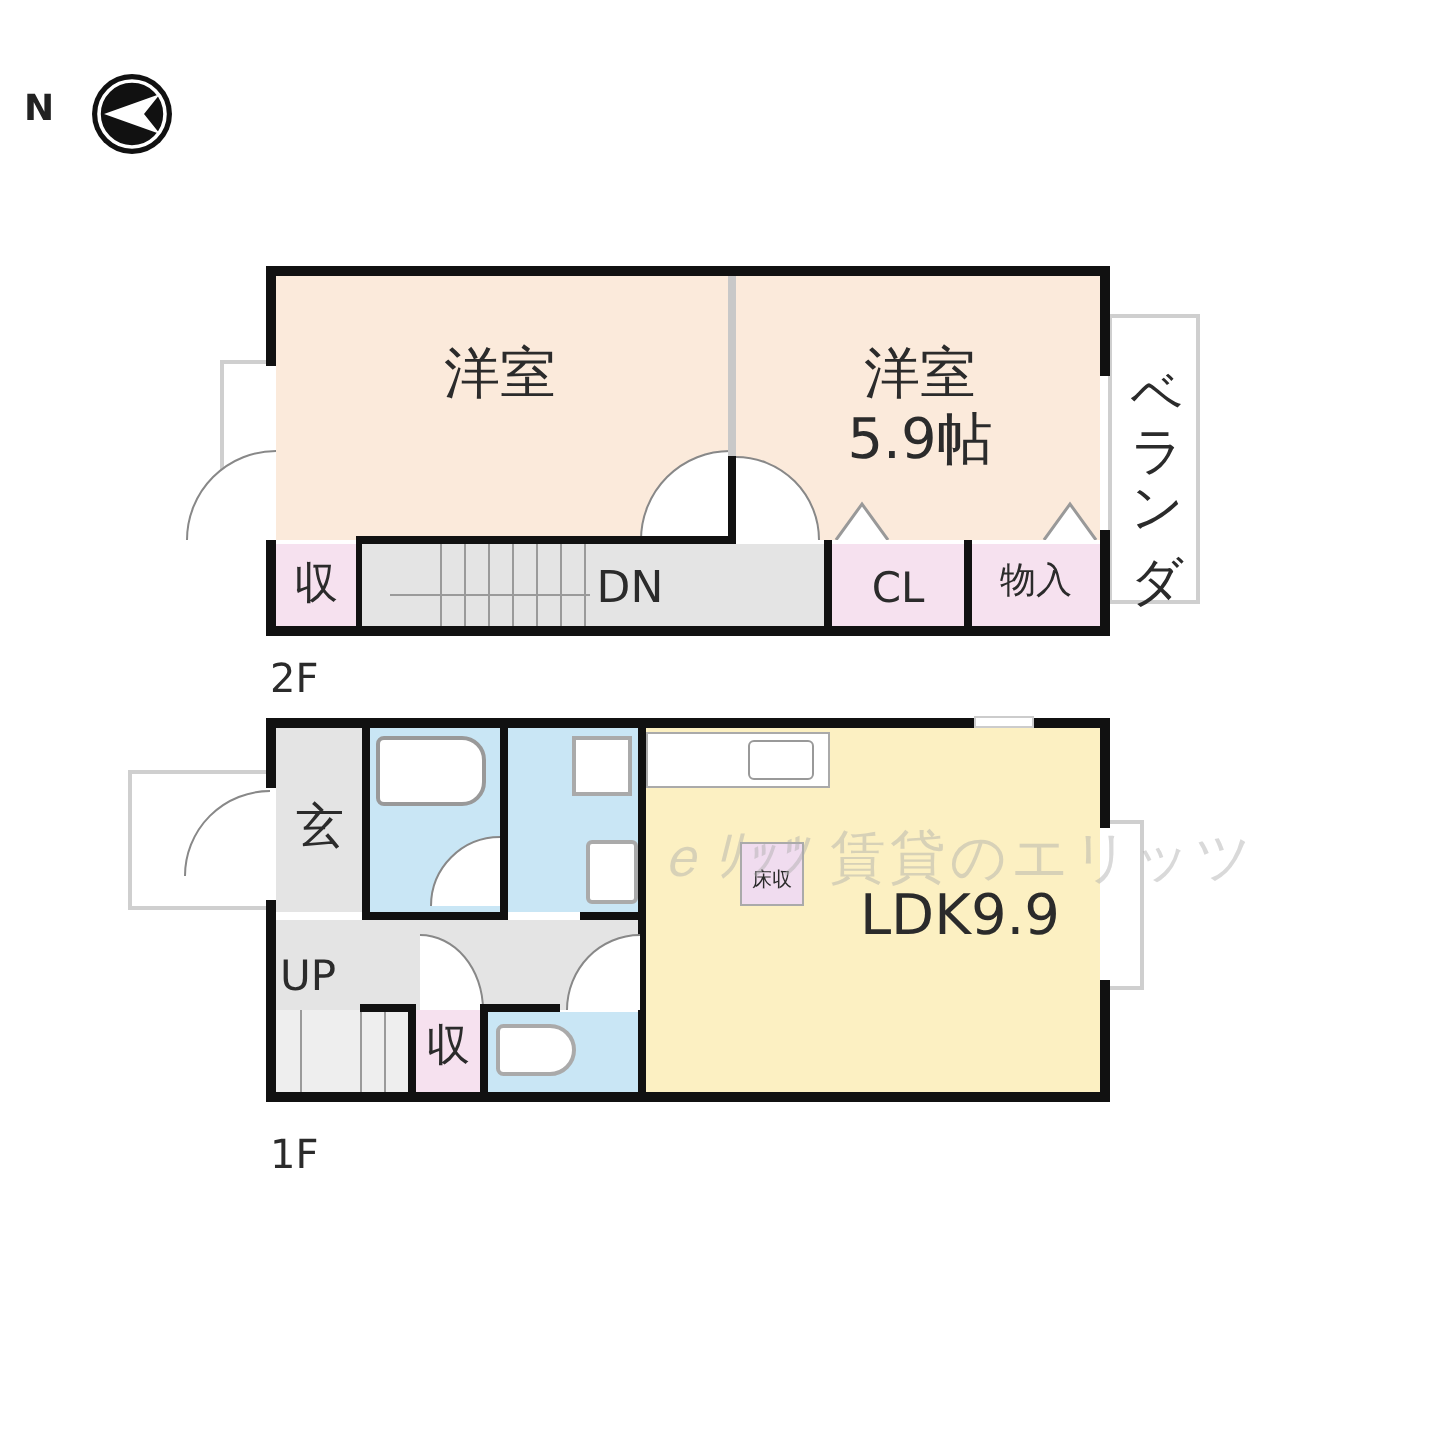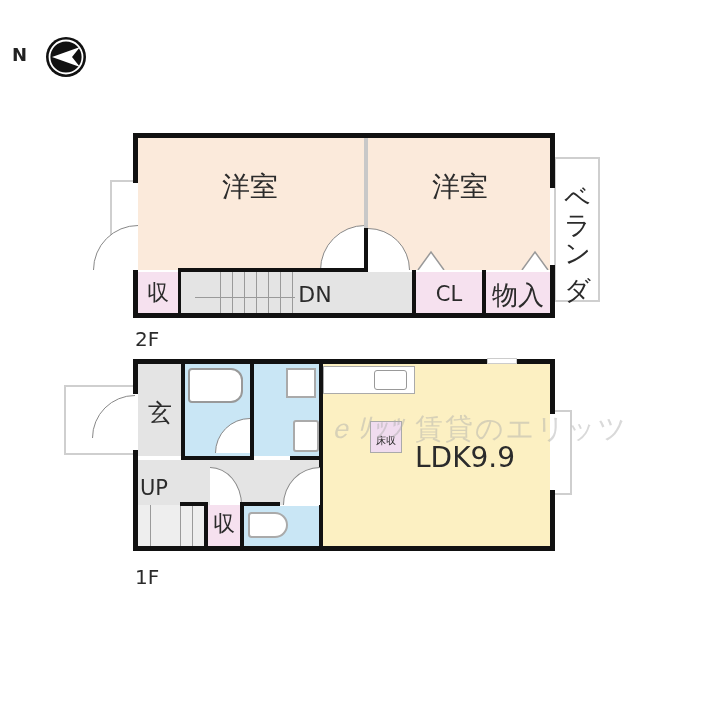--- a/index.html
+++ b/index.html
@@ -49,20 +49,21 @@
   <div class="abs room-peach" style="left:138px;top:138px;width:227px;height:132px;"></div>
   <div class="lbl" style="left:200px;top:172px;width:100px;font-size:28px;">洋室</div>
   <div class="door-arc" style="left:138px;top:225px;width:90px;height:90px;border-radius:50%;clip-path:inset(0 50% 50% 0);left:93px;"></div>
   <div class="door-arc" style="left:320px;top:225px;width:90px;height:90px;border-radius:50%;clip-path:inset(0 50% 50% 0);"></div>
 
   <div class="abs" style="left:364px;top:138px;width:4px;height:90px;background:#c8c8c8;"></div>
   <div class="abs wall" style="left:364px;top:228px;width:4px;height:45px;"></div>
 
   <div class="abs room-peach" style="left:368px;top:138px;width:182px;height:132px;"></div>
   <div class="lbl" style="left:410px;top:172px;width:100px;font-size:28px;">洋室</div>
+  <div class="lbl" style="left:400px;top:205px;width:120px;font-size:28px;">5.9帖</div>
   <div class="door-arc" style="left:368px;top:228px;width:84px;height:84px;border-radius:50%;clip-path:inset(0 0 50% 50%);left:326px;"></div>
   <svg class="abs" style="left:416px;top:248px;" width="30" height="22">
       <polyline points="2,22 15,4 28,22" fill="#fff" stroke="#999" stroke-width="1.5"></polyline>
     </svg>
   <svg class="abs" style="left:520px;top:248px;" width="30" height="22">
       <polyline points="2,22 15,4 28,22" fill="#fff" stroke="#999" stroke-width="1.5"></polyline>
     </svg>
 
   <div class="abs wall" style="left:180px;top:268px;width:185px;height:4px;"></div>
   <div class="abs room-pink" style="left:138px;top:272px;width:40px;height:41px;"></div>
@@ -78,21 +79,21 @@
   <div class="stair-line" style="left:280px;top:272px;width:1px;height:41px;"></div>
   <div class="stair-line" style="left:292px;top:272px;width:1px;height:41px;"></div>
   <div class="stair-line" style="left:195px;top:297px;width:100px;height:1px;"></div>
   <div class="lbl" style="left:290px;top:283px;width:50px;font-size:22px;">DN</div>
 
   <div class="abs wall" style="left:412px;top:270px;width:4px;height:45px;"></div>
   <div class="abs room-pink" style="left:416px;top:272px;width:66px;height:41px;"></div>
   <div class="lbl" style="left:416px;top:283px;width:66px;font-size:21px;">CL</div>
   <div class="abs wall" style="left:482px;top:270px;width:4px;height:45px;"></div>
   <div class="abs room-pink" style="left:486px;top:272px;width:64px;height:41px;"></div>
-  <div class="lbl" style="left:486px;top:281px;width:64px;font-size:26px;">物入</div>
+  <div class="lbl" style="left:486px;top:281px;width:64px;font-size:18px;">物入</div>
 
   <div class="lbl" style="left:135px;top:328px;font-size:20px;text-align:left;">2F</div>
 </div>
 
 <div class="abs" style="left:0;top:0;width:720px;height:720px;">
 
   <div class="abs thin" style="left:64px;top:385px;width:72px;height:70px;border-right:none;background:#fff;"></div>
   <div class="door-arc" style="left:92px;top:395px;width:86px;height:86px;border-radius:50%;clip-path:inset(0 50% 50% 0);"></div>
 
   <div class="abs thin" style="left:552px;top:410px;width:20px;height:85px;border-left:none;background:#fff;"></div>
@@ -146,16 +147,16 @@
   <div class="abs room-white" style="left:487px;top:358px;width:30px;height:6px;border:1px solid #ccc;"></div>
 
   <div class="abs" style="left:370px;top:421px;width:32px;height:32px;background:#f0dcef;border:1px solid #aaa;"></div>
   <div class="lbl" style="left:370px;top:435px;width:32px;font-size:10px;">床収</div>
 
   <div class="watermark" style="left:326px;top:410px;">
     <span style="font-style:italic;">ｅﾘｯﾂ</span>
     <span>賃貸のエリッツ</span>
   </div>
 
-  <div class="lbl" style="left:400px;top:443px;width:130px;font-size:28px;">LDK9.9</div>
+  <div class="lbl" style="left:400px;top:443px;width:130px;font-size:28px;text-align:right;">LDK9.9</div>
 
   <div class="lbl" style="left:135px;top:566px;font-size:20px;text-align:right;">1F</div>
 </div>
 
 </body></html>

